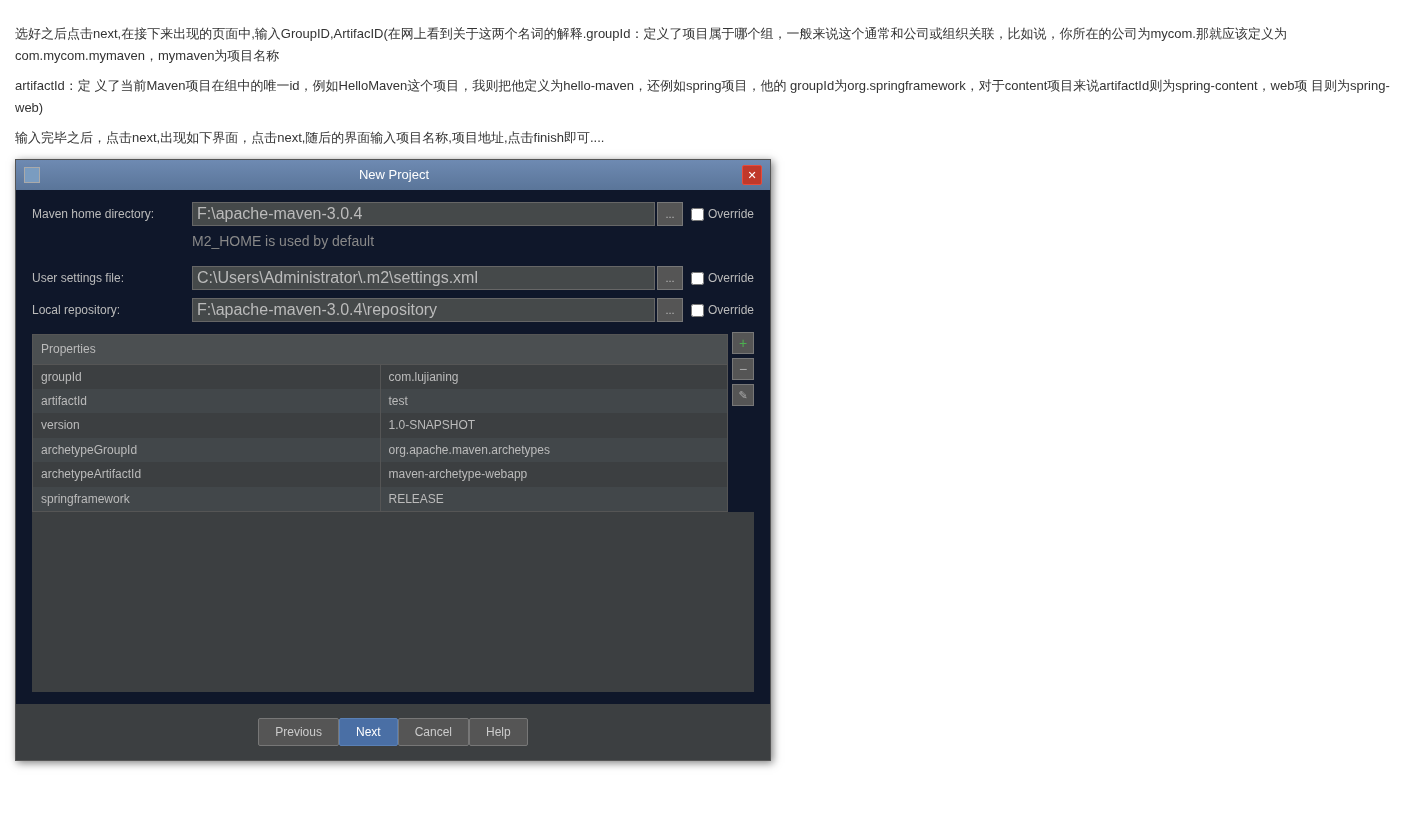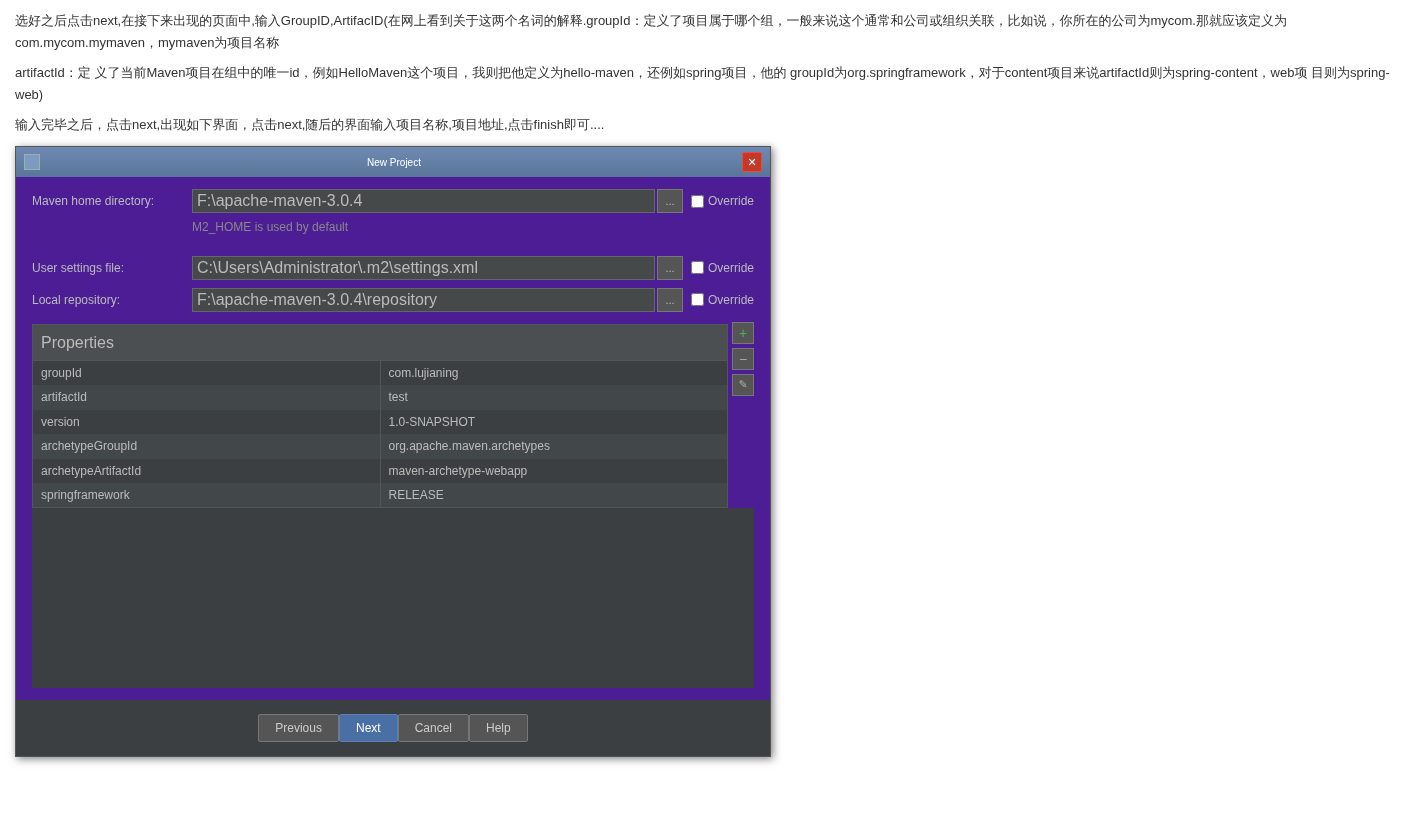--- a/index.html
+++ b/index.html
@@ -6,21 +6,21 @@
     body {
       font-family: "Microsoft YaHei", SimSun, Arial, sans-serif;
       font-size: 13px;
       background: #fff;
       color: #000;
       width: 1411px;
       min-height: 839px;
     }
 
     .page-content {
-      padding: 10px 15px;
+      padding: 23px 15px;
       line-height: 1.7;
     }
 
     .text-block {
       margin-bottom: 8px;
       font-size: 13px;
       color: #333;
     }
 
     
@@ -51,42 +51,42 @@
       width: 16px;
       height: 16px;
       background: #7a9cc0;
       border: 1px solid #aaa;
       margin-right: 6px;
       flex-shrink: 0;
     }
 
     .dialog-title-text {
       color: #fff;
-      font-size: 10px;
+      font-size: 13px;
       flex: 1;
       text-align: center;
     }
 
     .dialog-close-btn {
       width: 20px;
       height: 20px;
       background: #c0392b;
       border: 1px solid #e74c3c;
       color: #fff;
       font-size: 11px;
       cursor: pointer;
       display: flex;
       align-items: center;
       justify-content: center;
       border-radius: 2px;
     }
 
     .dialog-body {
       padding: 12px 16px;
-      background: #4c1d95;
+      background: #0f172a;
     }
 
     .form-row {
       display: flex;
       align-items: center;
       margin-bottom: 8px;
     }
 
     .form-label {
       width: 160px;
@@ -125,37 +125,37 @@
     }
 
     .form-override-label {
       color: #bbb;
       font-size: 12px;
       margin-left: 4px;
     }
 
     .hint-text {
       color: #888;
-      font-size: 12px;
+      font-size: 14px;
       margin-left: 160px;
       margin-top: -4px;
-      margin-bottom: 18px;
+      margin-bottom: 12px;
     }
 
     
     .properties-section {
       background: #3c3f41;
       border: 1px solid #555;
       margin-top: 4px;
     }
 
     .properties-header {
       background: #4b4f51;
       color: #bbb;
-      font-size: 16px;
+      font-size: 12px;
       padding: 4px 8px;
       border-bottom: 1px solid #555;
     }
 
     .properties-table {
       width: 100%;
       border-collapse: collapse;
     }
 
     .properties-table tr {

